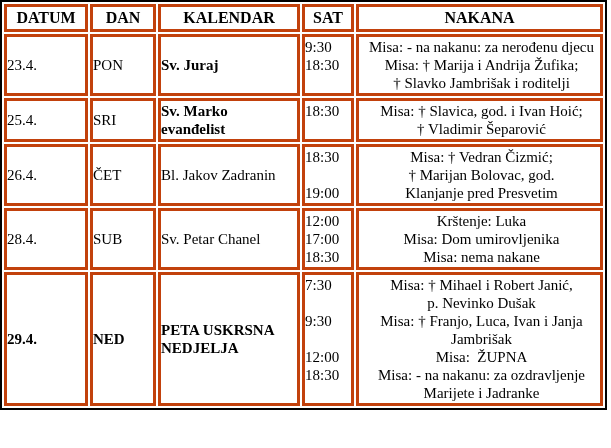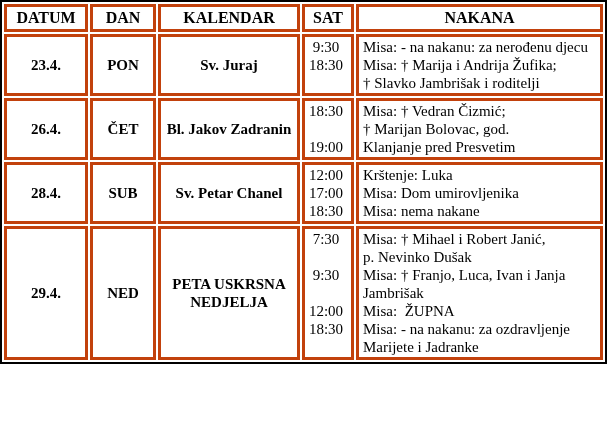--- a/index.html
+++ b/index.html
@@ -33,36 +33,34 @@
   }
   th {
     font-weight: bold;
     font-size: 16px;
     text-align: center;
     height: 20px;
     vertical-align: middle;
   }
   td.c-mid {
     vertical-align: middle;
-    text-align: center;
-    font-weight: bold;
   }
   td.kalendar {
     white-space: pre-line;
     line-height: 18px;
     margin-top: 16px;
   }
   td.sat {
     vertical-align: top;
-    text-align: center;
+    text-align: left;
     padding-right: 4px;
   }
   td.nakana {
     vertical-align: top;
-    text-align: left;
+    text-align: center;
     padding-left: 4px;
   }
   .line {
     height: 18px;
     line-height: 18px;
     white-space: pre-wrap;
   }
   .b { font-weight: bold; }
 </style>
 </head>
@@ -93,20 +91,34 @@
           <td class="c-mid kalendar b">Sv. Juraj</td>
           <td class="sat">
             <div class="line">9:30</div>
             <div class="line">18:30</div>
             <div class="line"></div>
           </td>
           <td class="nakana">
             <div class="line">Misa: - na nakanu: za nerođenu djecu</div>
             <div class="line">Misa: † Marija i Andrija Žufika;</div>
             <div class="line">† Slavko Jambrišak i roditelji</div>
+          </td>
+        </tr>
+        <tr>
+          <td class="c-mid">25.4.</td>
+          <td class="c-mid">SRI</td>
+          <td class="c-mid kalendar b">Sv. Marko
+evanđelist</td>
+          <td class="sat">
+            <div class="line">18:30</div>
+            <div class="line"></div>
+          </td>
+          <td class="nakana">
+            <div class="line">Misa: † Slavica, god. i Ivan Hoić;</div>
+            <div class="line">† Vladimir Šeparović</div>
           </td>
         </tr>
         <tr>
           <td class="c-mid">26.4.</td>
           <td class="c-mid">ČET</td>
           <td class="c-mid kalendar">Bl. Jakov Zadranin</td>
           <td class="sat">
             <div class="line">18:30</div>
             <div class="line"></div>
             <div class="line">19:00</div>

